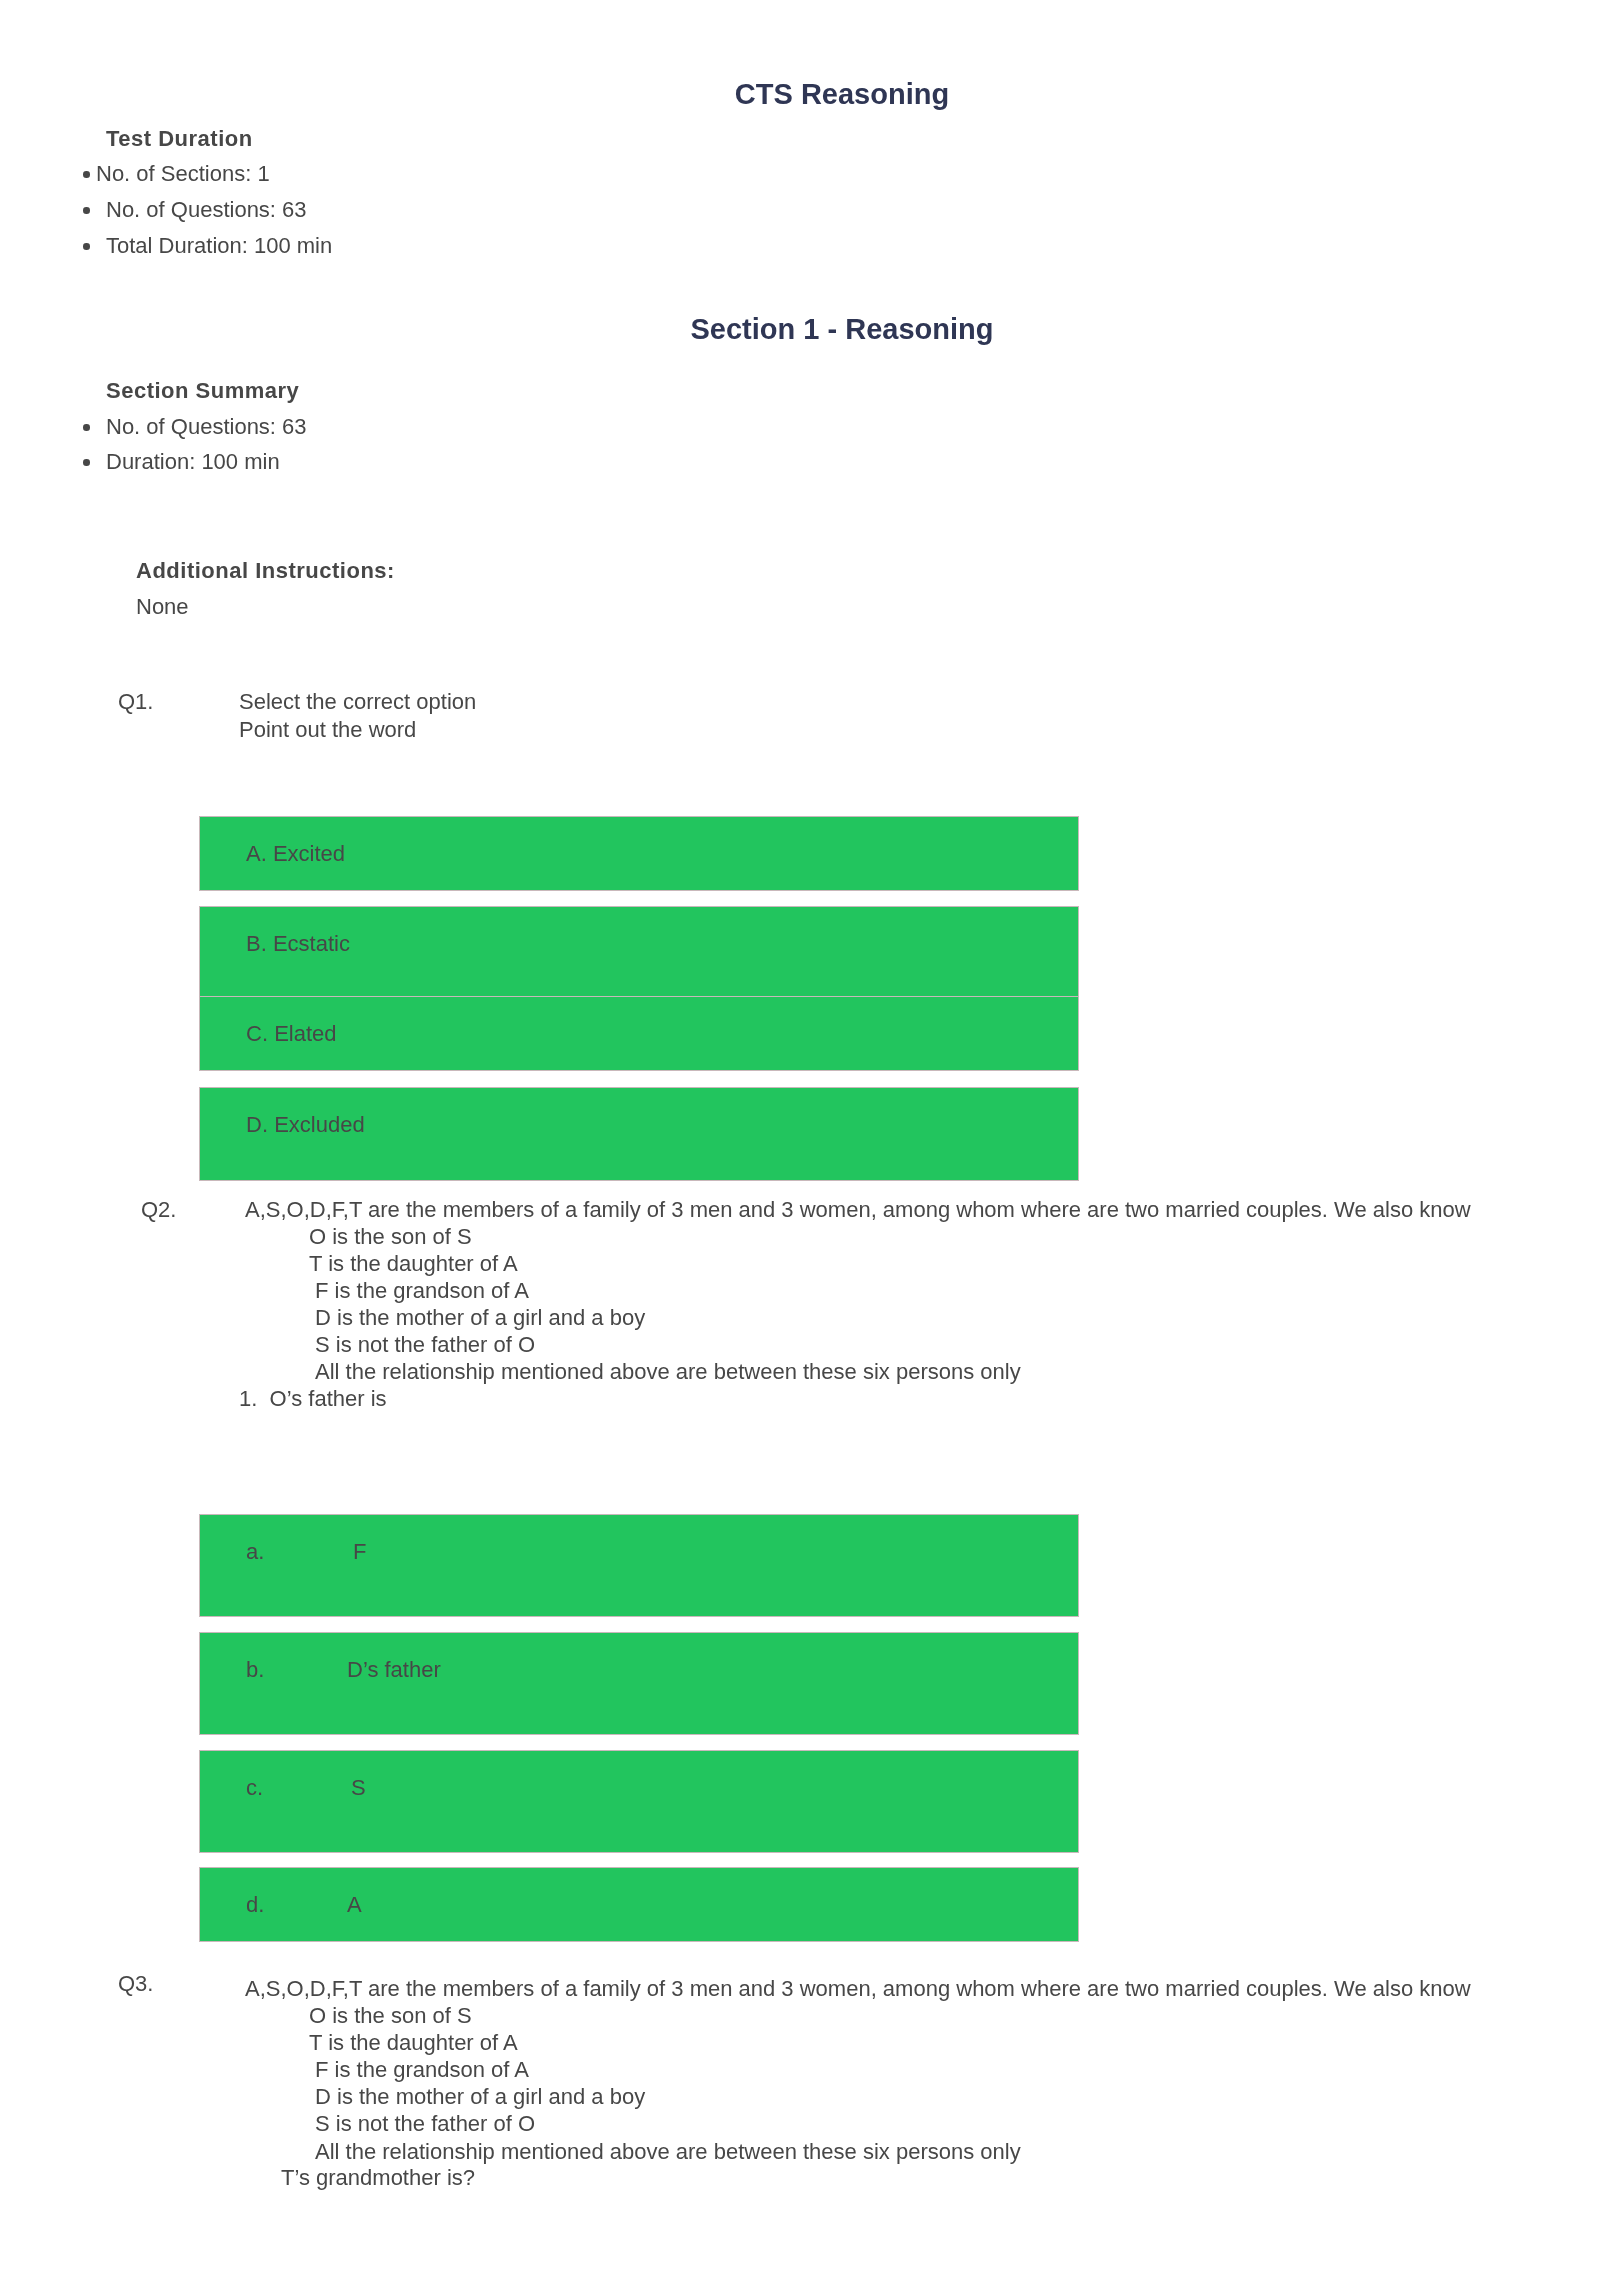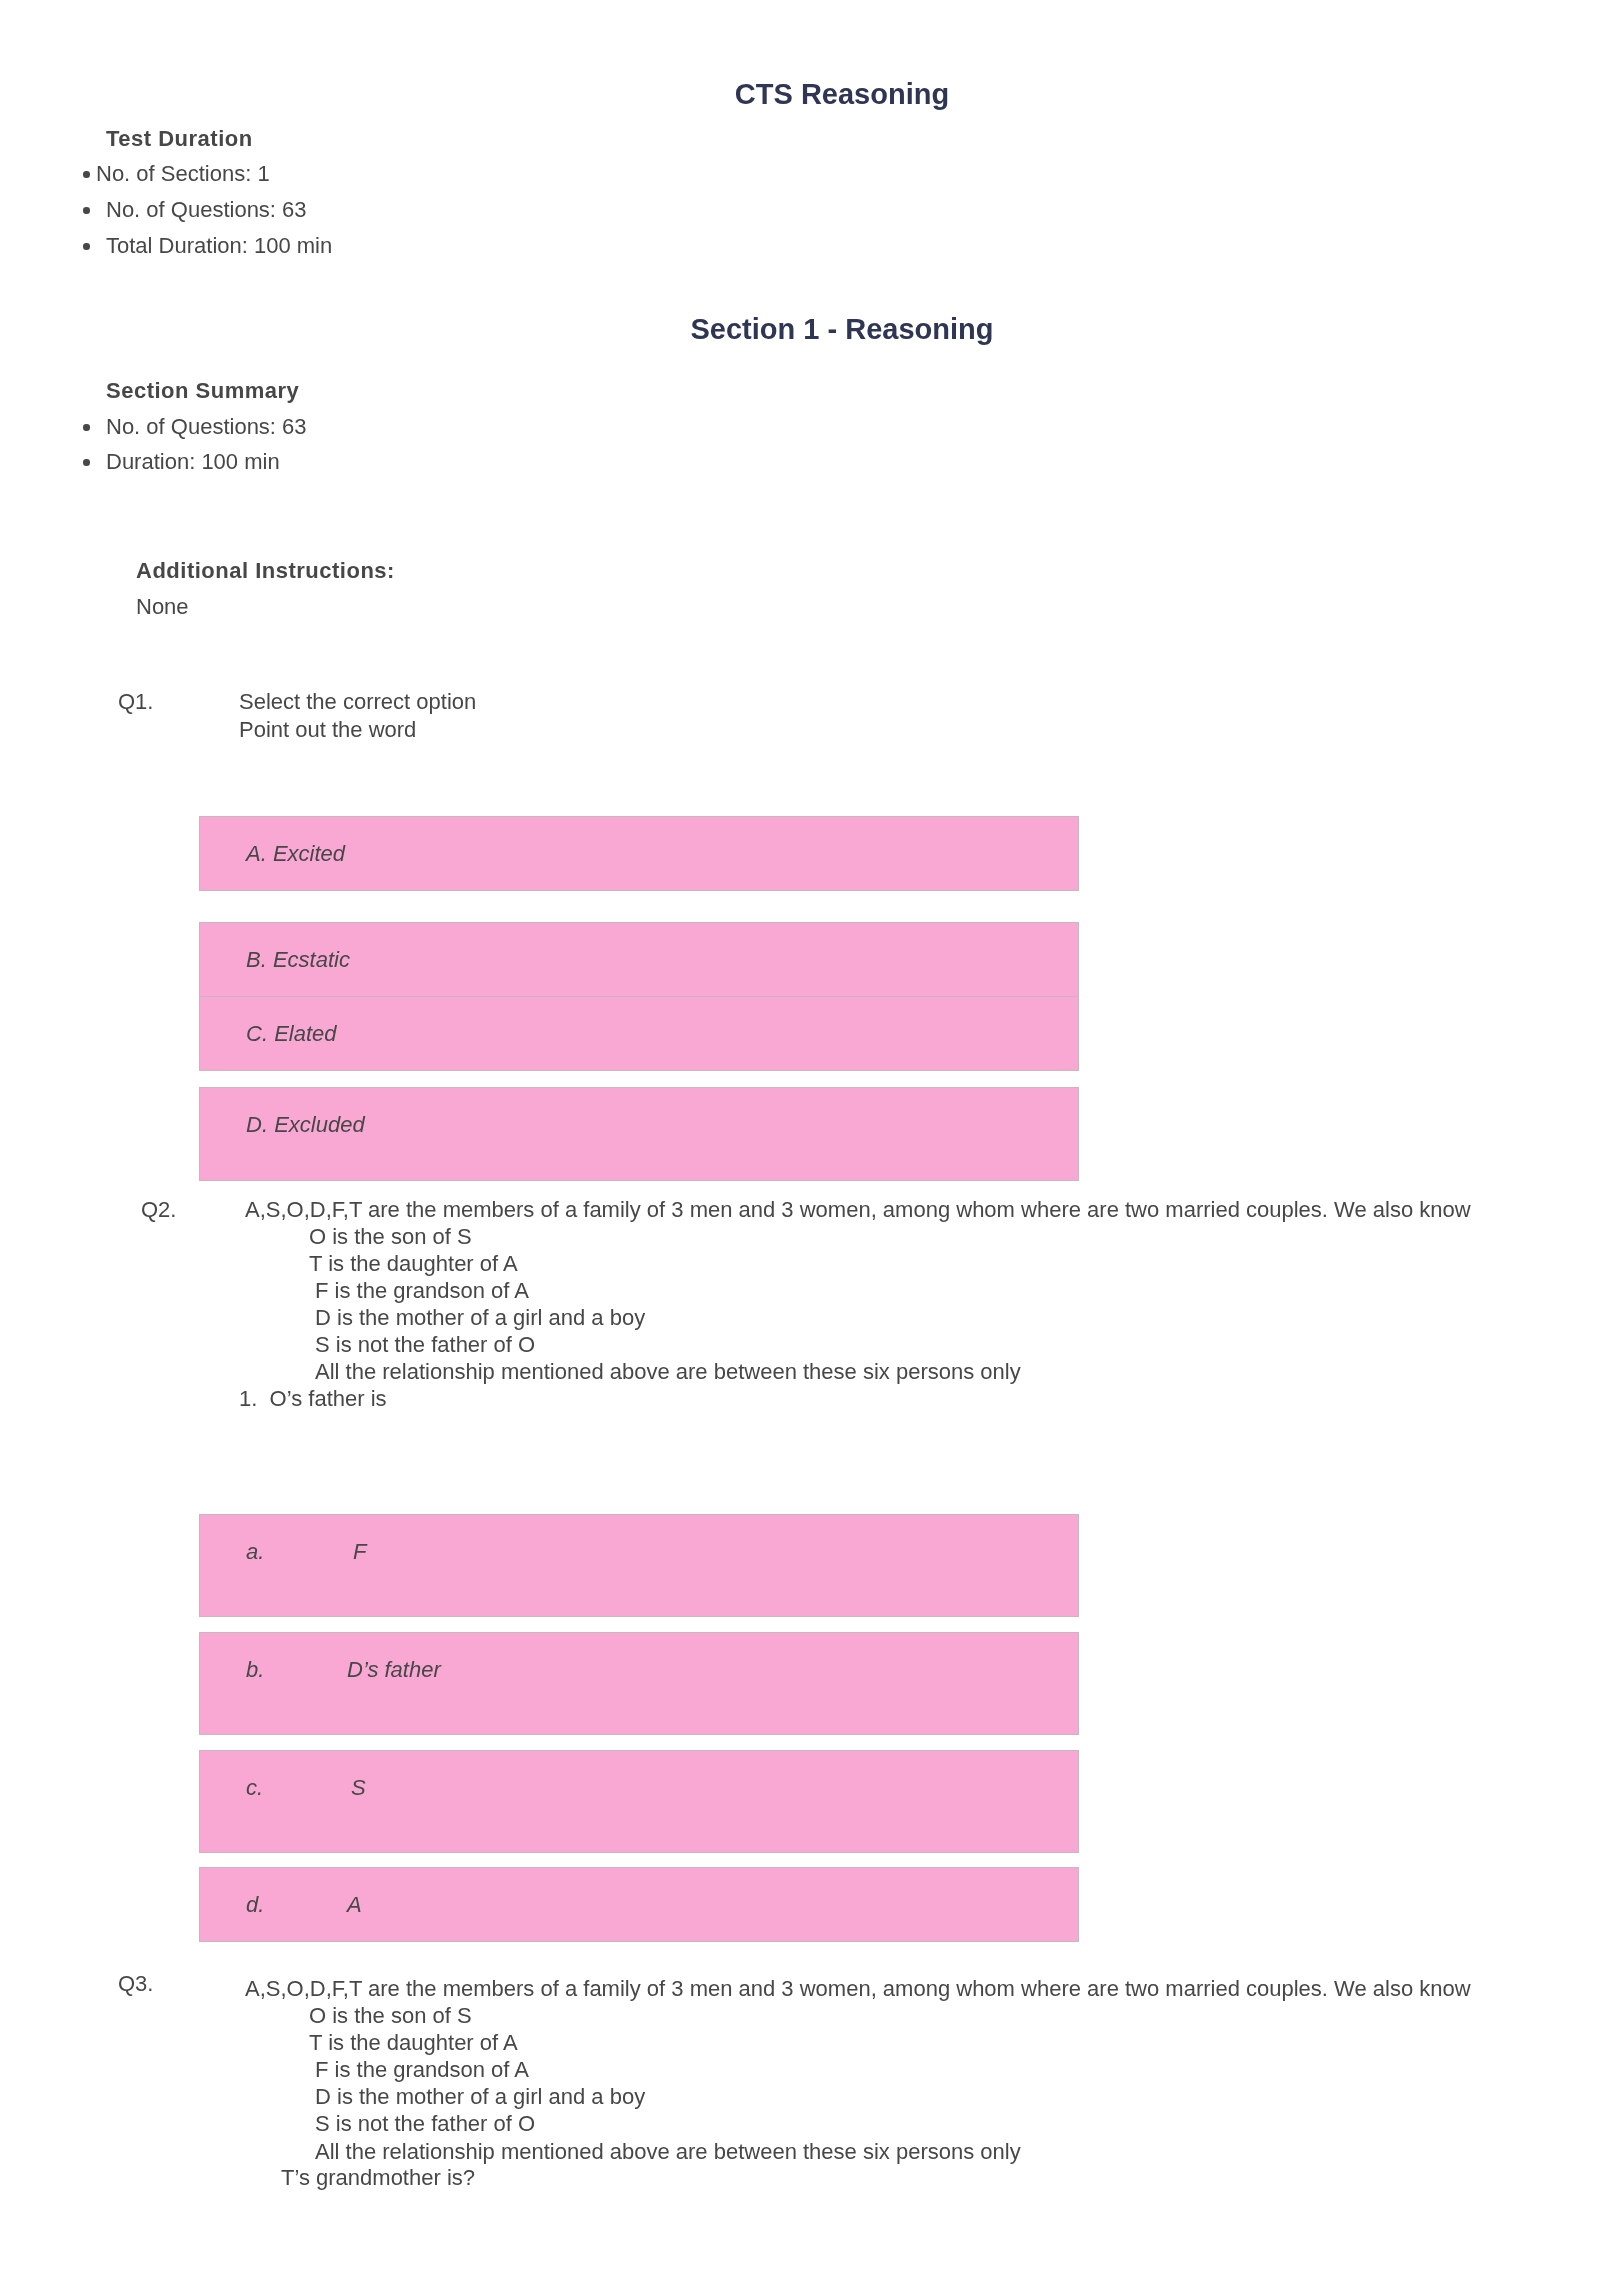--- a/index.html
+++ b/index.html
@@ -3,21 +3,21 @@
 <meta charset="utf-8">
 <style>
   html, body { margin: 0; padding: 0; background: #ffffff; }
   body { width: 1623px; height: 2295px; position: relative; overflow: hidden;
          font-family: "Liberation Sans", "DejaVu Sans", sans-serif; color: #474747; }
   .abs { position: absolute; white-space: pre; }
   .title { font-weight: bold; color: #2f3654; font-size: 29px; left: 0; width: 1684px; text-align: center; line-height: 1; }
   .label-bold { font-weight: bold; font-size: 22px; letter-spacing: 0.5px; color: #474747; line-height: 1; }
   .body-text { font-size: 22px; line-height: 1; color: #474747; }
   .bullet { position: absolute; width: 6.5px; height: 6.5px; border-radius: 50%; background: #474747; }
-  .opt-box { position: absolute; left: 199px; width: 880px; border: 1.9px solid #c9b8bb; background: #f9a8d4; box-sizing: border-box; font-style: italic; }
+  .opt-box { position: absolute; left: 199px; width: 880px; border: 1.9px solid #c9b8bb; background: #22c55e; box-sizing: border-box; }
   .opt-text { position: absolute; font-size: 22px; line-height: 1; color: #474747; white-space: pre; }
 </style>
 </head>
 <body>
 
 <div class="abs title" style="top:80px;">CTS Reasoning</div>
 
 <div class="abs label-bold" style="left:106px; top:128px;">Test Duration</div>
 <div>
   <span class="bullet" style="left:83px; top:171px;"></span>
@@ -42,21 +42,21 @@
 <div class="abs body-text" style="left:136px; top:596px;">None</div>
 
 <div>
   <div class="abs body-text" style="left:118px; top:691px;">Q1.</div>
   <div class="abs body-text" style="left:239px; top:691px;">Select the correct option</div>
   <div class="abs body-text" style="left:239px; top:719px;">Point out the word</div>
 
   <div class="opt-box" style="top:816px; height:75px;">
     <span class="opt-text" style="left:46px; top:26px;"><span>A.</span> <span>Excited</span></span>
   </div>
-  <div class="opt-box" style="top:906px; height:91px;margin-top:16px;">
+  <div class="opt-box" style="top:906px; height:91px;">
     <span class="opt-text" style="left:46px; top:26px;"><span>B.</span> <span>Ecstatic</span></span>
   </div>
   <div class="opt-box" style="top:996px; height:75px;padding-left:20px;">
     <span class="opt-text" style="left:46px; top:26px;"><span>C.</span> <span>Elated</span></span>
   </div>
   <div class="opt-box" style="top:1087px; height:94px;">
     <span class="opt-text" style="left:46px; top:26px;"><span>D.</span> <span>Excluded</span></span>
   </div>
 </div>
 

